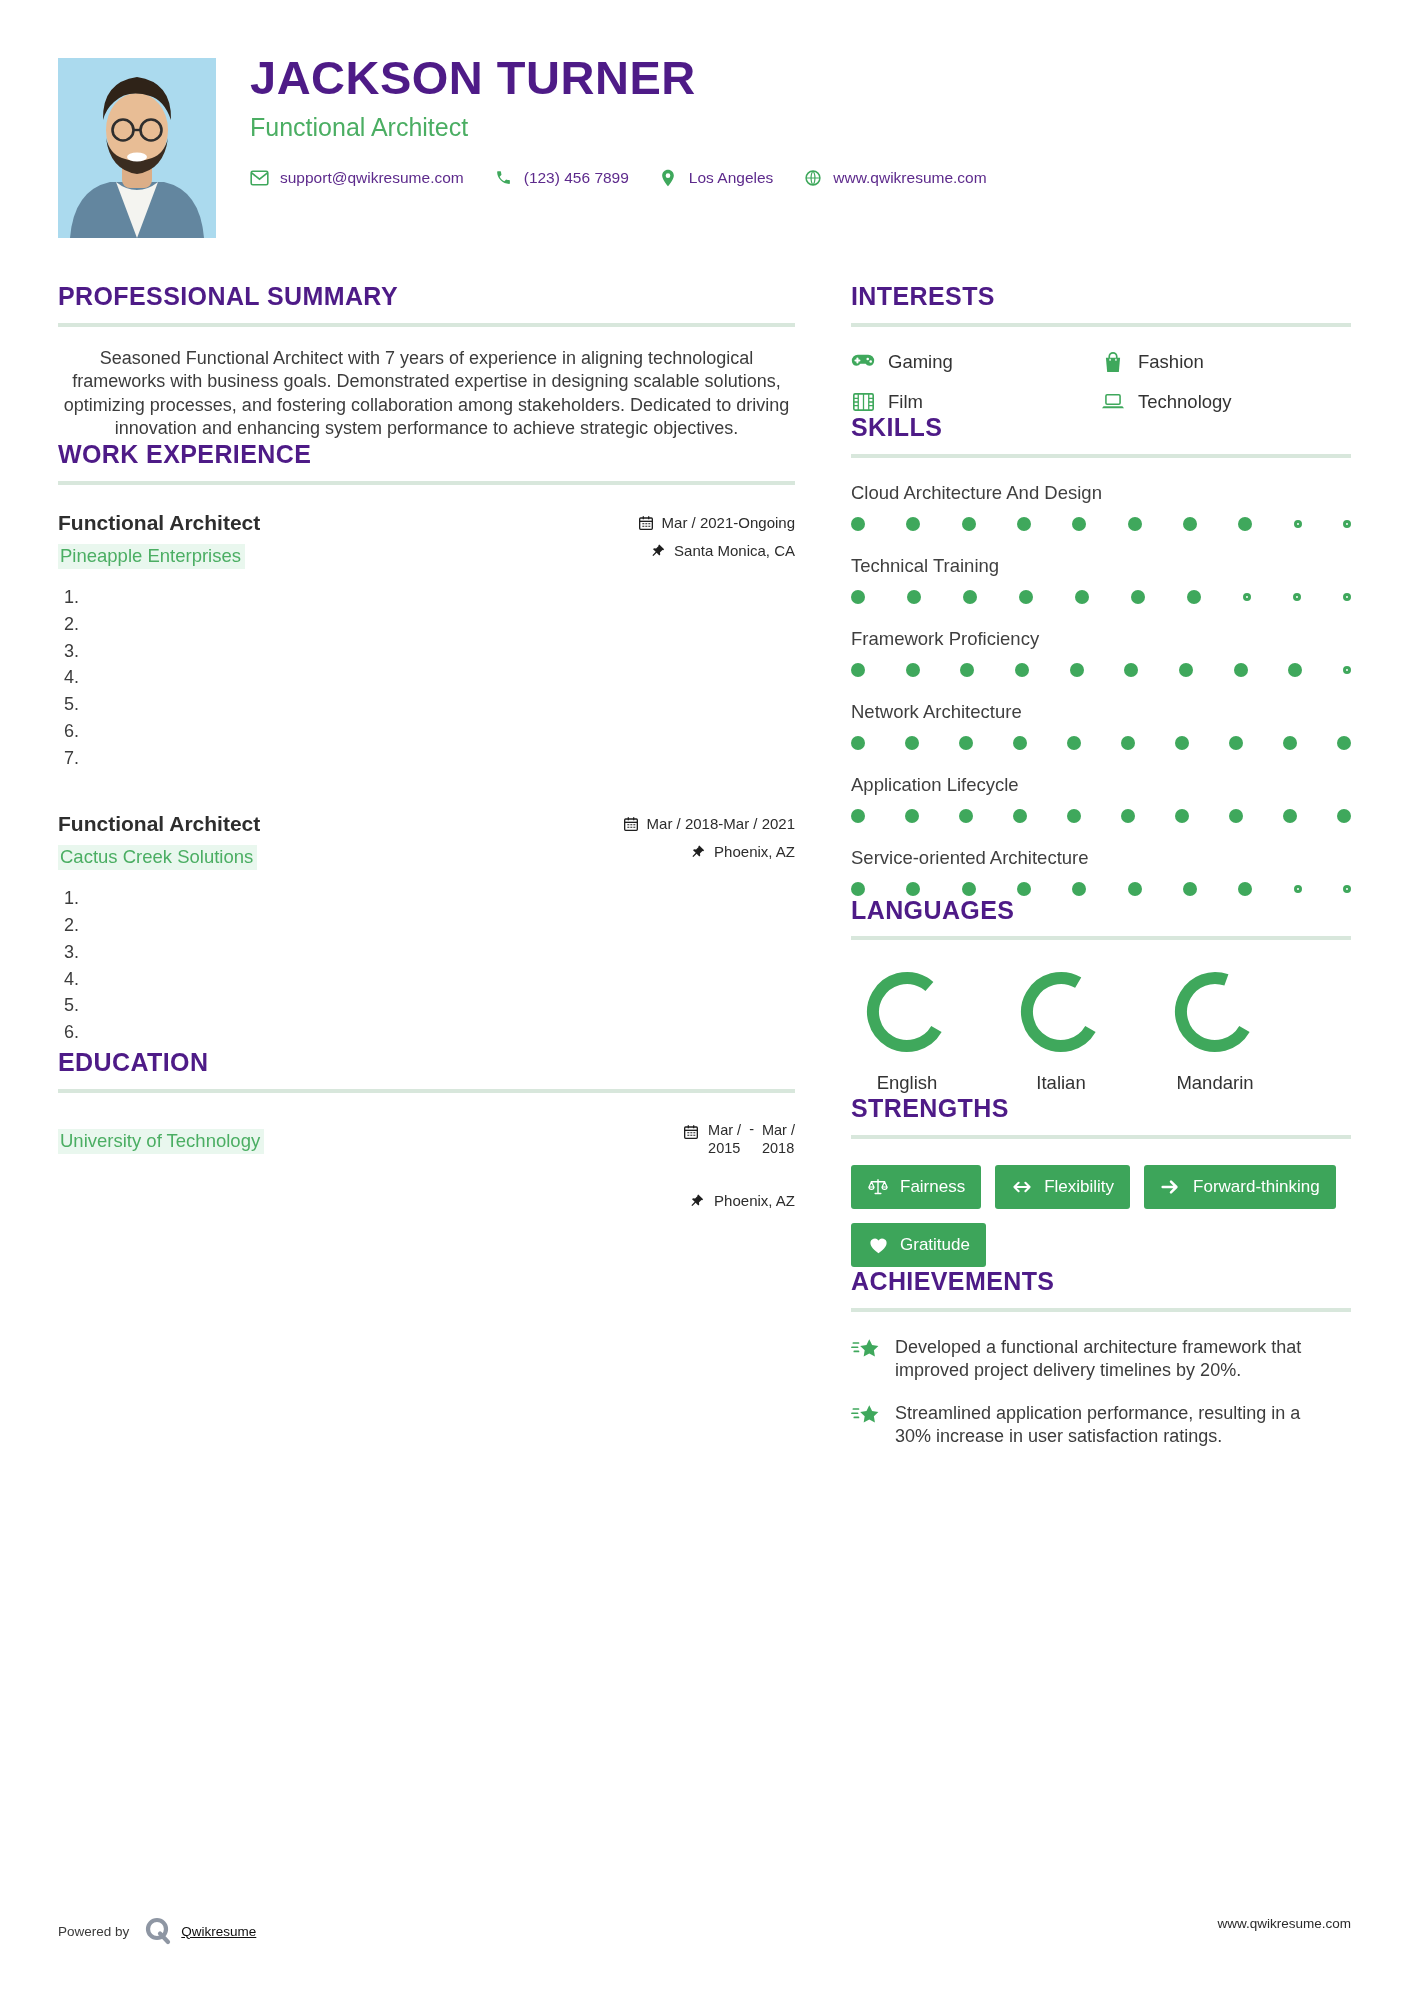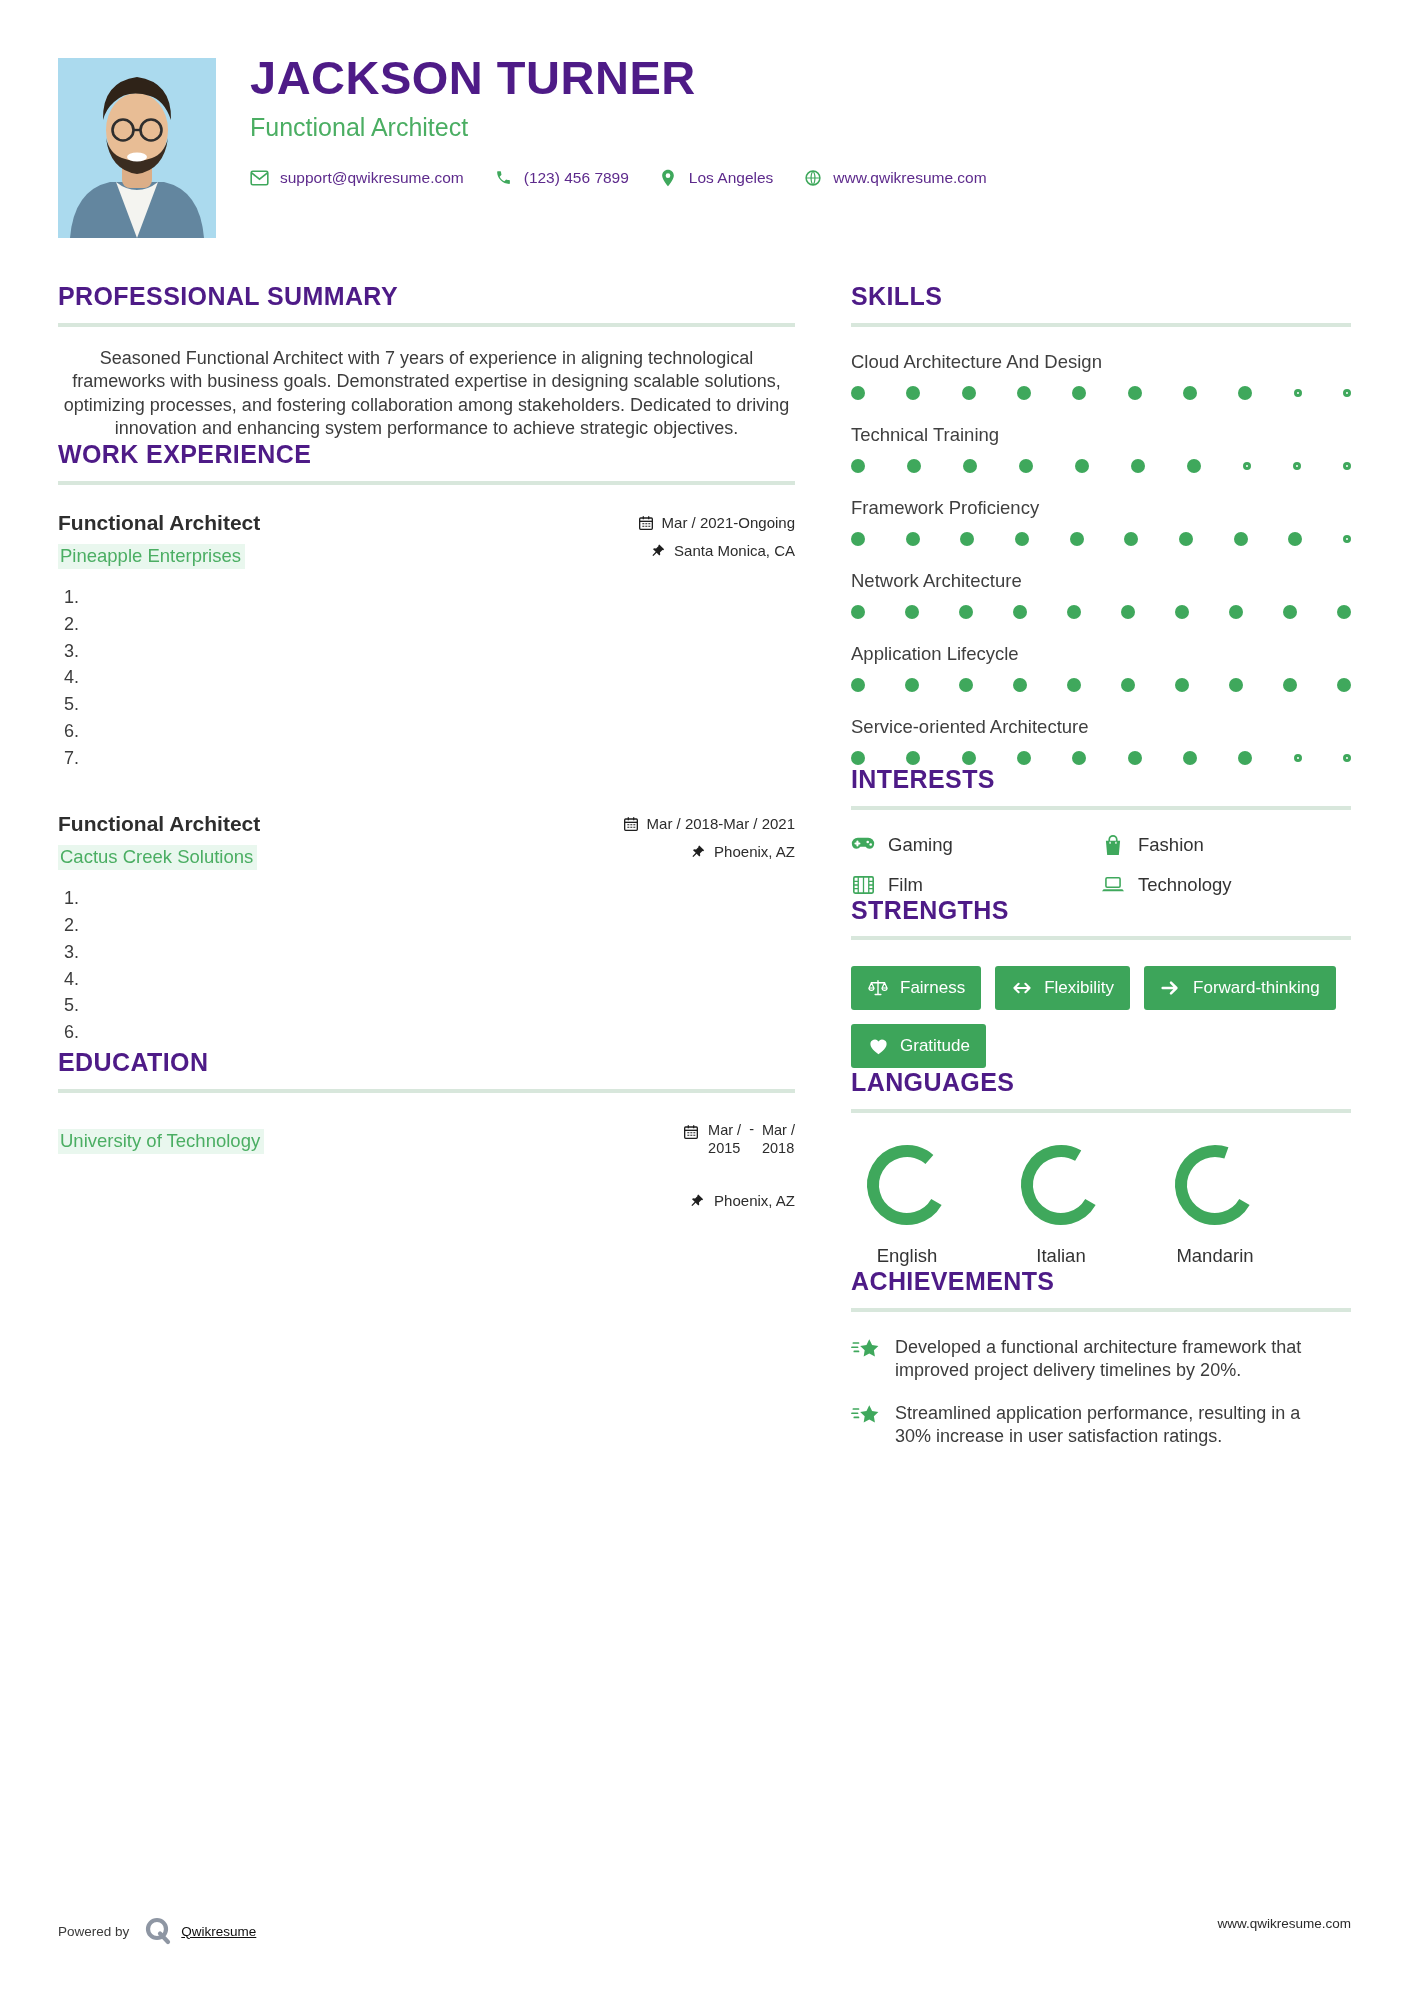--- a/index.html
+++ b/index.html
@@ -290,117 +290,20 @@
               </div>
             </div>
           </div>
         </div>
       </section>
     </div>
 
     <div class="col-right">
 
       <section>
-        <h2 class="sec">SKILLS</h2>
-        <div class="rule"></div>
-        <div class="skills-list">
-            <div class="skill">
-    <div class="skill-name">Cloud Architecture And Design</div>
-    <div class="dots">
-                <span class="dot"></span>
-                <span class="dot"></span>
-                <span class="dot"></span>
-                <span class="dot"></span>
-                <span class="dot"></span>
-                <span class="dot"></span>
-                <span class="dot"></span>
-                <span class="dot"></span>
-                <span class="dot empty"></span>
-                <span class="dot empty"></span>
-              </div>
-  </div>
-            <div class="skill">
-    <div class="skill-name">Technical Training</div>
-    <div class="dots">
-                <span class="dot"></span>
-                <span class="dot"></span>
-                <span class="dot"></span>
-                <span class="dot"></span>
-                <span class="dot"></span>
-                <span class="dot"></span>
-                <span class="dot"></span>
-                <span class="dot empty"></span>
-                <span class="dot empty"></span>
-                <span class="dot empty"></span>
-              </div>
-  </div>
-            <div class="skill">
-    <div class="skill-name">Framework Proficiency</div>
-    <div class="dots">
-                <span class="dot"></span>
-                <span class="dot"></span>
-                <span class="dot"></span>
-                <span class="dot"></span>
-                <span class="dot"></span>
-                <span class="dot"></span>
-                <span class="dot"></span>
-                <span class="dot"></span>
-                <span class="dot"></span>
-                <span class="dot empty"></span>
-              </div>
-  </div>
-            <div class="skill">
-    <div class="skill-name">Network Architecture</div>
-    <div class="dots">
-                <span class="dot"></span>
-                <span class="dot"></span>
-                <span class="dot"></span>
-                <span class="dot"></span>
-                <span class="dot"></span>
-                <span class="dot"></span>
-                <span class="dot"></span>
-                <span class="dot"></span>
-                <span class="dot"></span>
-                <span class="dot"></span>
-              </div>
-  </div>
-            <div class="skill">
-    <div class="skill-name">Application Lifecycle</div>
-    <div class="dots">
-                <span class="dot"></span>
-                <span class="dot"></span>
-                <span class="dot"></span>
-                <span class="dot"></span>
-                <span class="dot"></span>
-                <span class="dot"></span>
-                <span class="dot"></span>
-                <span class="dot"></span>
-                <span class="dot"></span>
-                <span class="dot"></span>
-              </div>
-  </div>
-            <div class="skill">
-    <div class="skill-name">Service-oriented Architecture</div>
-    <div class="dots">
-                <span class="dot"></span>
-                <span class="dot"></span>
-                <span class="dot"></span>
-                <span class="dot"></span>
-                <span class="dot"></span>
-                <span class="dot"></span>
-                <span class="dot"></span>
-                <span class="dot"></span>
-                <span class="dot empty"></span>
-                <span class="dot empty"></span>
-              </div>
-  </div>
-          </div>
-      </section>
-
-      <section>
         <h2 class="sec interests-h">INTERESTS</h2>
         <div class="rule"></div>
         <div class="interests-grid">
             <div class="interest">
     <span class="iicon">
                 <svg width="24" height="17" viewBox="0 0 28 18">
                   <path fill="#3fa85c" d="M8 1h12a7 7 0 0 1 7 7.5A5.5 5.5 0 0 1 21.5 14c-1.8 0-3.4-.9-4.4-2.3h-6.2A5.5 5.5 0 0 1 6.5 14 5.5 5.5 0 0 1 1 8.5 7 7 0 0 1 8 1z"></path>
                   <rect x="4" y="6.7" width="7" height="2.4" rx="1.2" fill="#fff"></rect>
                   <rect x="6.3" y="4.4" width="2.4" height="7" rx="1.2" fill="#fff"></rect>
                   <circle cx="19.5" cy="6" r="1.5" fill="#fff"></circle>
@@ -435,20 +338,142 @@
                   <rect x="5" y="1.5" width="18" height="12" rx="1.5" fill="none" stroke="#3fa85c" stroke-width="2"></rect>
                   <path fill="#3fa85c" d="M2 16h24l2 2.5H0L2 16z"></path>
                 </svg>
               </span>
     <span>Technology</span>
   </div>
           </div>
       </section>
 
       <section>
+        <h2 class="sec">SKILLS</h2>
+        <div class="rule"></div>
+        <div class="skills-list">
+            <div class="skill">
+    <div class="skill-name">Cloud Architecture And Design</div>
+    <div class="dots">
+                <span class="dot"></span>
+                <span class="dot"></span>
+                <span class="dot"></span>
+                <span class="dot"></span>
+                <span class="dot"></span>
+                <span class="dot"></span>
+                <span class="dot"></span>
+                <span class="dot"></span>
+                <span class="dot empty"></span>
+                <span class="dot empty"></span>
+              </div>
+  </div>
+            <div class="skill">
+    <div class="skill-name">Technical Training</div>
+    <div class="dots">
+                <span class="dot"></span>
+                <span class="dot"></span>
+                <span class="dot"></span>
+                <span class="dot"></span>
+                <span class="dot"></span>
+                <span class="dot"></span>
+                <span class="dot"></span>
+                <span class="dot empty"></span>
+                <span class="dot empty"></span>
+                <span class="dot empty"></span>
+              </div>
+  </div>
+            <div class="skill">
+    <div class="skill-name">Framework Proficiency</div>
+    <div class="dots">
+                <span class="dot"></span>
+                <span class="dot"></span>
+                <span class="dot"></span>
+                <span class="dot"></span>
+                <span class="dot"></span>
+                <span class="dot"></span>
+                <span class="dot"></span>
+                <span class="dot"></span>
+                <span class="dot"></span>
+                <span class="dot empty"></span>
+              </div>
+  </div>
+            <div class="skill">
+    <div class="skill-name">Network Architecture</div>
+    <div class="dots">
+                <span class="dot"></span>
+                <span class="dot"></span>
+                <span class="dot"></span>
+                <span class="dot"></span>
+                <span class="dot"></span>
+                <span class="dot"></span>
+                <span class="dot"></span>
+                <span class="dot"></span>
+                <span class="dot"></span>
+                <span class="dot"></span>
+              </div>
+  </div>
+            <div class="skill">
+    <div class="skill-name">Application Lifecycle</div>
+    <div class="dots">
+                <span class="dot"></span>
+                <span class="dot"></span>
+                <span class="dot"></span>
+                <span class="dot"></span>
+                <span class="dot"></span>
+                <span class="dot"></span>
+                <span class="dot"></span>
+                <span class="dot"></span>
+                <span class="dot"></span>
+                <span class="dot"></span>
+              </div>
+  </div>
+            <div class="skill">
+    <div class="skill-name">Service-oriented Architecture</div>
+    <div class="dots">
+                <span class="dot"></span>
+                <span class="dot"></span>
+                <span class="dot"></span>
+                <span class="dot"></span>
+                <span class="dot"></span>
+                <span class="dot"></span>
+                <span class="dot"></span>
+                <span class="dot"></span>
+                <span class="dot empty"></span>
+                <span class="dot empty"></span>
+              </div>
+  </div>
+          </div>
+      </section>
+
+      <section>
+        <h2 class="sec langs-h">LANGUAGES</h2>
+        <div class="rule"></div>
+        <div class="langs">
+            <div class="lang">
+    <svg width="88" height="88" viewBox="0 0 88 88">
+      <circle class="arc-fg" cx="44" cy="44" r="34" fill="none" stroke="#3fa85c" stroke-width="12" transform="rotate(30 44 44)" stroke-dasharray="166.6 213.6"></circle>
+    </svg>
+    <div class="lang-name">English</div>
+  </div>
+            <div class="lang">
+    <svg width="88" height="88" viewBox="0 0 88 88">
+      <circle class="arc-fg" cx="44" cy="44" r="34" fill="none" stroke="#3fa85c" stroke-width="12" transform="rotate(30 44 44)" stroke-dasharray="160.2 213.6"></circle>
+    </svg>
+    <div class="lang-name">Italian</div>
+  </div>
+            <div class="lang">
+    <svg width="88" height="88" viewBox="0 0 88 88">
+      <circle class="arc-fg" cx="44" cy="44" r="34" fill="none" stroke="#3fa85c" stroke-width="12" transform="rotate(30 44 44)" stroke-dasharray="153.8 213.6"></circle>
+    </svg>
+    <div class="lang-name">Mandarin</div>
+  </div>
+          </div>
+      </section>
+
+      <section>
         <h2 class="sec strengths-h">STRENGTHS</h2>
         <div class="rule"></div>
         <div class="badges">
             <div class="badge">
     <span class="bicon">
                 <svg width="22" height="18" viewBox="0 0 26 22">
                   <path d="M13 2v17M5 4.5h16M9.5 19h7" stroke="#fff" stroke-width="1.7" fill="none" stroke-linecap="round"></path>
                   <path d="M5 4.5L2 11h6L5 4.5zM21 4.5L18 11h6l-3-6.5z" fill="none" stroke="#fff" stroke-width="1.5" stroke-linejoin="round"></path>
                   <path d="M2 11a3 3 0 0 0 6 0M18 11a3 3 0 0 0 6 0" fill="none" stroke="#fff" stroke-width="1.5"></path>
                 </svg>
@@ -471,45 +496,20 @@
               </span>
     <span>Forward-thinking</span>
   </div>
             <div class="badge">
     <span class="bicon">
                 <svg width="19" height="17" viewBox="0 0 24 22">
                   <path fill="#fff" d="M12 21S1.5 14.5 1.5 7.8A5.8 5.8 0 0 1 12 4.4 5.8 5.8 0 0 1 22.5 7.8C22.5 14.5 12 21 12 21z"></path>
                 </svg>
               </span>
     <span>Gratitude</span>
-  </div>
-          </div>
-      </section>
-
-      <section>
-        <h2 class="sec langs-h">LANGUAGES</h2>
-        <div class="rule"></div>
-        <div class="langs">
-            <div class="lang">
-    <svg width="88" height="88" viewBox="0 0 88 88">
-      <circle class="arc-fg" cx="44" cy="44" r="34" fill="none" stroke="#3fa85c" stroke-width="12" transform="rotate(30 44 44)" stroke-dasharray="166.6 213.6"></circle>
-    </svg>
-    <div class="lang-name">English</div>
-  </div>
-            <div class="lang">
-    <svg width="88" height="88" viewBox="0 0 88 88">
-      <circle class="arc-fg" cx="44" cy="44" r="34" fill="none" stroke="#3fa85c" stroke-width="12" transform="rotate(30 44 44)" stroke-dasharray="160.2 213.6"></circle>
-    </svg>
-    <div class="lang-name">Italian</div>
-  </div>
-            <div class="lang">
-    <svg width="88" height="88" viewBox="0 0 88 88">
-      <circle class="arc-fg" cx="44" cy="44" r="34" fill="none" stroke="#3fa85c" stroke-width="12" transform="rotate(30 44 44)" stroke-dasharray="153.8 213.6"></circle>
-    </svg>
-    <div class="lang-name">Mandarin</div>
   </div>
           </div>
       </section>
 
       <section>
         <h2 class="sec achv-h">ACHIEVEMENTS</h2>
         <div class="rule"></div>
         <div class="achv-list">
             <div class="achv">
     <span class="aicon">

